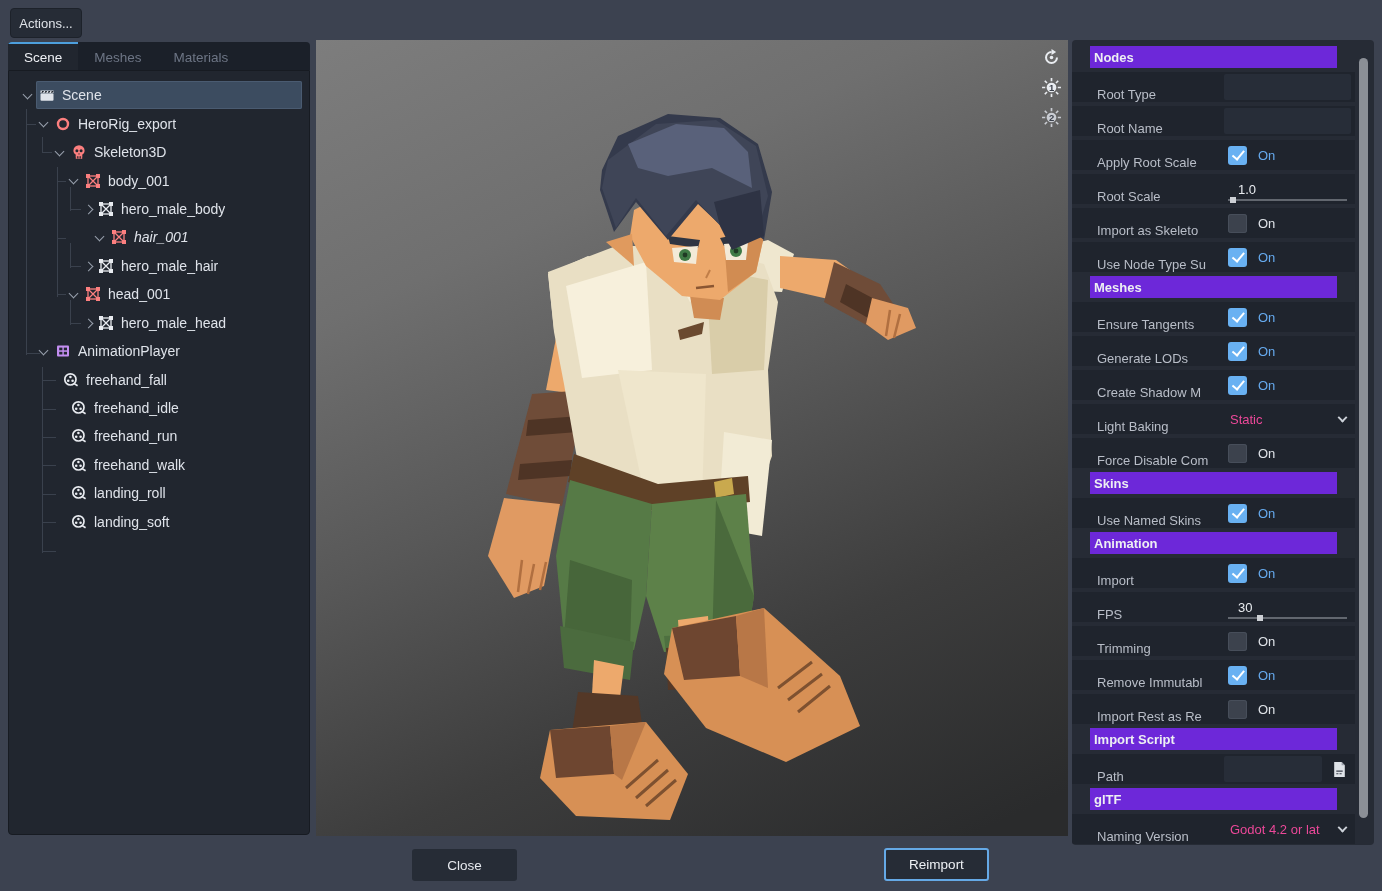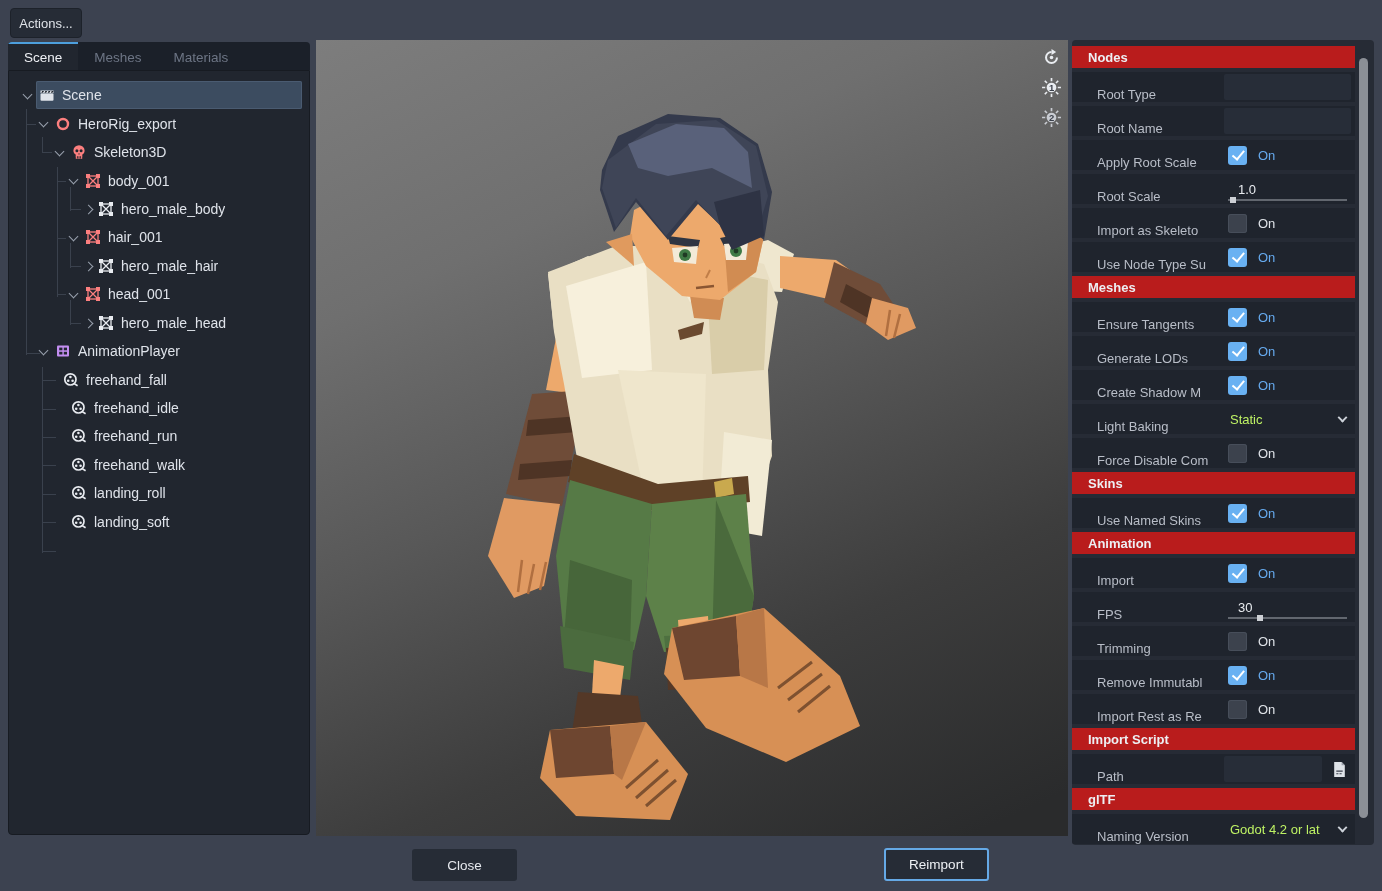--- a/index.html
+++ b/index.html
@@ -63,22 +63,22 @@
     position:absolute; right:6px; top:6px; display:flex; flex-direction:column; gap:8px;
   }
   .vp-btn { width:22px; height:22px; display:flex; align-items:center; justify-content:center; cursor:pointer; }
   
   .inspector {
     position:absolute; left:1072px; top:40px; width:302px; height:805px;
     background:#262b35; border-radius:4px; overflow:hidden; padding:4px 0 0 0;
   }
   .insp-content { width:283px; display:flex; flex-direction:column; }
   .section-header {
-    height:22px; margin:2px 0; background:#b91c1c; display:flex; align-items:center;
-    padding-left:16px; font-size:13px; font-weight:bold; color:#edeff3;
+    height:22px; margin:2px 18px; background:#6d28d9; display:flex; align-items:center;
+    padding-left:4px; font-size:13px; font-weight:bold; color:#edeff3;
   }
   .prop-row { height:30px; margin:2px 0; background:#1f242d; display:flex; align-items:flex-end; }
   .prop-label {
     width:152px; padding-left:25px; font-size:13px; color:#b9bec8;
     white-space:nowrap; overflow:hidden;
   }
   .prop-value { width:131px; height:100%; position:relative; display:flex; align-items:center; }
   .v-field { width:127px; height:26px; margin-top:0; background:#272d38; border-radius:2px; }
   .checkbox {
     width:19px; height:19px; margin-left:4px; border-radius:3px; position:relative; cursor:pointer;
@@ -87,21 +87,21 @@
   .checkbox.checked { background:#69b1f2; box-shadow:none; }
   .checkbox.checked::after {
     content:""; position:absolute; left:6.5px; top:2.5px; width:5px; height:9.5px;
     border-right:2px solid #fff; border-bottom:2px solid #fff; transform:rotate(40deg);
   }
   .on-label { margin-left:11px; font-size:13px; color:#dfe3e8; }
   .on-label.blue { color:#66aaee; }
   .slider-num { padding-left:14px; font-size:13px; color:#e9ecf0; }
   .slider-track { position:absolute; left:4px; right:8px; bottom:3px; height:2px; background:#62676f; }
   .slider-handle { position:absolute; bottom:1px; width:6px; height:6px; background:#cdd0d5; }
-  .dd-text { padding-left:6px; font-size:13px; color:#bef264; white-space:nowrap; overflow:hidden; max-width:108px; }
+  .dd-text { padding-left:6px; font-size:13px; color:#ec4899; white-space:nowrap; overflow:hidden; max-width:108px; }
   .dd-chev {
     position:absolute; right:9px; top:50%; width:7px; height:7px;
     border-right:2px solid #ccd1d8; border-bottom:2px solid #ccd1d8;
     transform:translateY(-70%) rotate(45deg);
   }
   .path-field { width:98px; height:26px; background:#272d38; border-radius:2px; }
   .path-btn { position:absolute; right:4px; width:24px; height:26px; display:flex; align-items:center; justify-content:center; cursor:pointer; }
   .scrollbar-track { position:absolute; left:1359px; top:50px; width:9px; height:788px; }
   .scrollbar-thumb { position:absolute; left:0; top:8px; width:9px; height:760px; background:#8b8f96; border-radius:4.5px; }
   
@@ -197,21 +197,21 @@
               <rect x="1" y="1" width="4" height="4"></rect>
               <rect x="11" y="1" width="4" height="4"></rect>
               <rect x="1" y="11" width="4" height="4"></rect>
               <rect x="11" y="11" width="4" height="4"></rect>
             </g>
           </svg>
         </span>
         <span class="tree-label">hero_male_body</span>
       </span>
     </div>
-    <div class="tree-row" style="padding-left: 58px;">
+    <div class="tree-row" style="padding-left: 84px; font-style: italic;">
       <span class="chev open"></span>
       <span class="row-body">
         <span class="tree-icon">
           <svg width="16" height="16" viewBox="0 0 16 16">
             <g stroke="#fc7f7f" stroke-width="1.3" fill="none">
               <rect x="3" y="3" width="10" height="10"></rect>
               <path d="M3 3l10 10M13 3L3 13"></path>
             </g>
             <g fill="#fc7f7f">
               <rect x="1" y="1" width="4" height="4"></rect>

